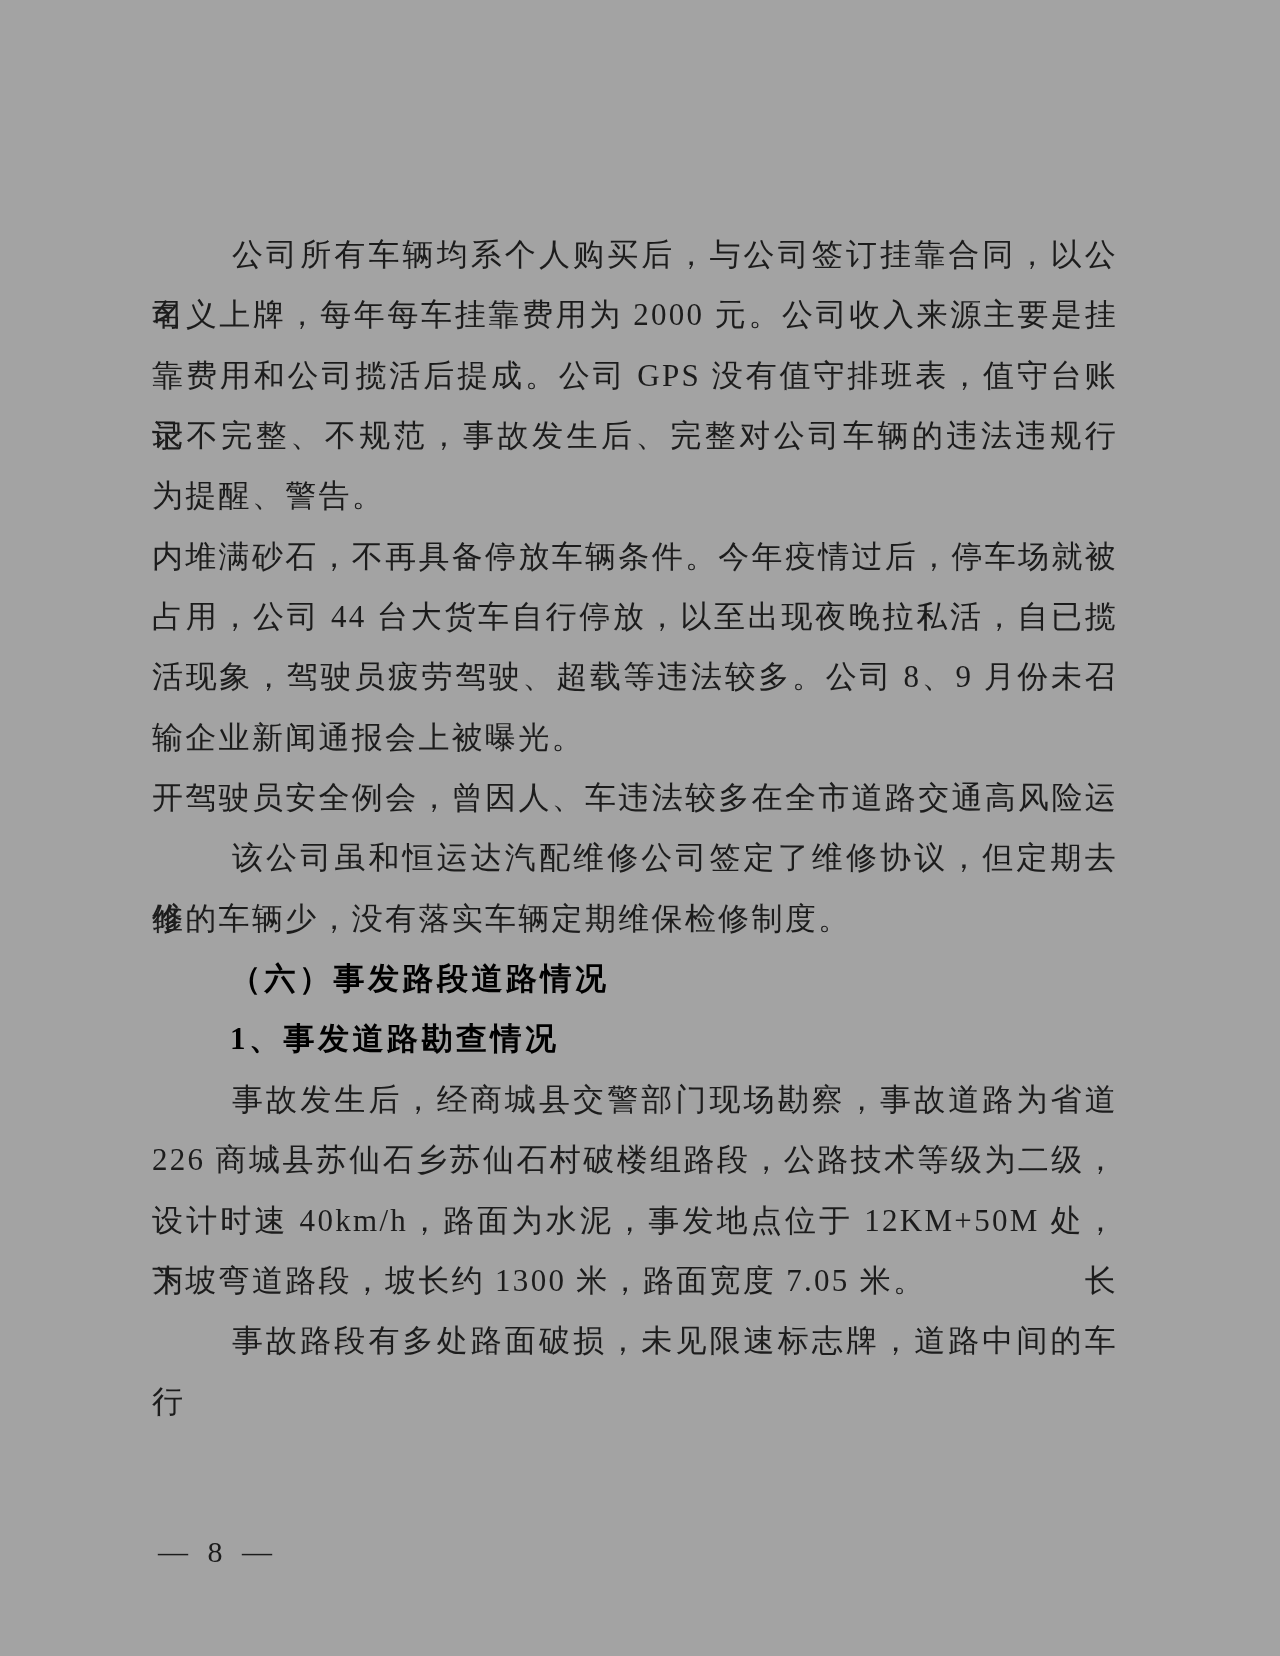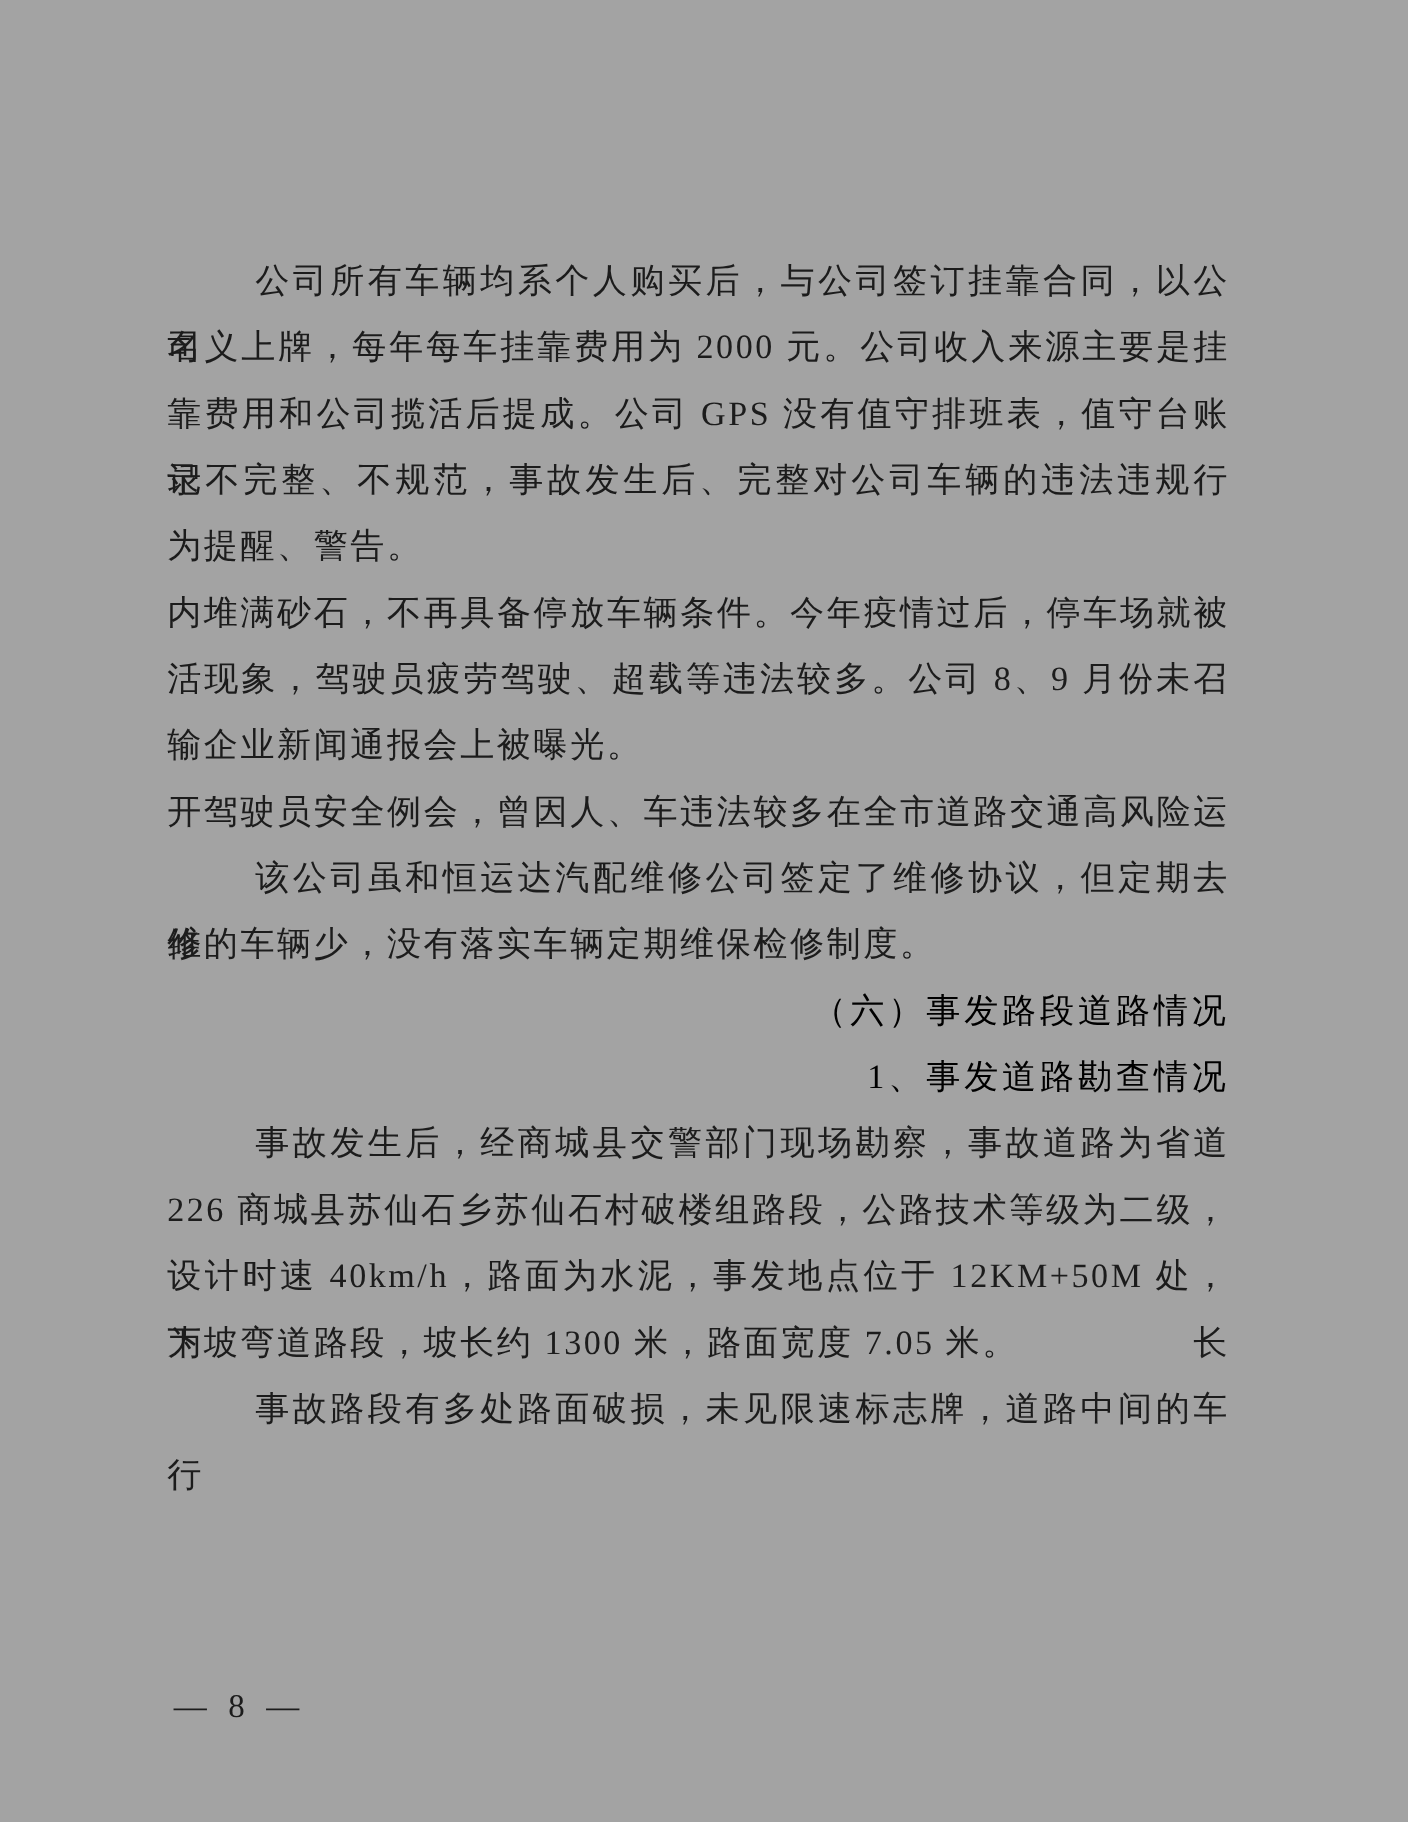--- a/index.html
+++ b/index.html
@@ -33,25 +33,24 @@
   .line.justify {
     white-space: normal;
     text-align: justify;
     text-align-last: justify;
     text-justify: inter-character;
   }
   .line.indent {
     text-indent: 80px;
   }
   .line.heading {
-    font-weight: 400;
+    font-weight: 700;
     color: #000000;
     text-indent: 78px;
     letter-spacing: 3.5px;
-    text-align: right;
   }
   .page-number {
     position: absolute;
     left: 158px;
     top: 1530px;
     height: 44px;
     line-height: 44px;
     font-size: 30px;
     letter-spacing: 6px;
     color: #1c1c1c;
@@ -61,20 +60,21 @@
 <body>
 
 <div class="page">
   <div class="textblock">
     <div class="line indent justify">公司所有车辆均系个人购买后，与公司签订挂靠合同，以公司</div>
     <div class="line justify">名义上牌，每年每车挂靠费用为 2000 元。公司收入来源主要是挂</div>
     <div class="line justify">靠费用和公司揽活后提成。公司 GPS 没有值守排班表，值守台账记</div>
     <div class="line justify">录不完整、不规范，事故发生后、完整对公司车辆的违法违规行</div>
     <div class="line">为提醒、警告。</div>
     <div class="line justify">内堆满砂石，不再具备停放车辆条件。今年疫情过后，停车场就被</div>
+    <div class="line justify">占用，公司 44 台大货车自行停放，以至出现夜晚拉私活，自已揽</div>
     <div class="line justify">活现象，驾驶员疲劳驾驶、超载等违法较多。公司 8、9 月份未召</div>
     <div class="line">输企业新闻通报会上被曝光。</div>
     <div class="line justify">开驾驶员安全例会，曾因人、车违法较多在全市道路交通高风险运</div>
     <div class="line indent justify">该公司虽和恒运达汽配维修公司签定了维修协议，但定期去维</div>
     <div class="line">修的车辆少，没有落实车辆定期维保检修制度。</div>
     <div class="line heading">（六）事发路段道路情况</div>
     <div class="line heading">1、事发道路勘查情况</div>
     <div class="line indent justify">事故发生后，经商城县交警部门现场勘察，事故道路为省道</div>
     <div class="line justify">226 商城县苏仙石乡苏仙石村破楼组路段，公路技术等级为二级，</div>
     <div class="line justify">设计时速 40km/h，路面为水泥，事发地点位于 12KM+50M 处，为长</div>

